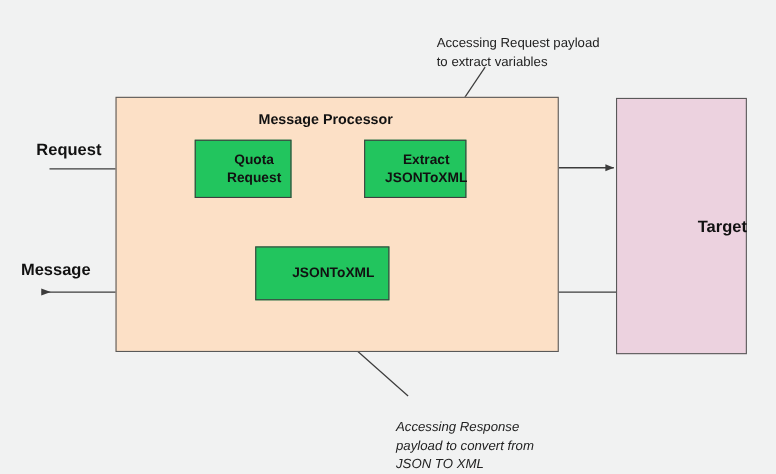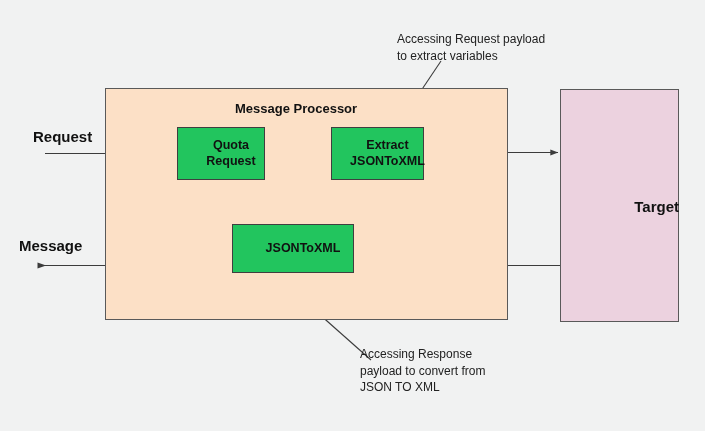--- a/index.html
+++ b/index.html
@@ -97,21 +97,21 @@
   }
   .annotation {
     position: absolute;
     font-size: 12px;
     line-height: 1.38;
     color: #222222;
     font-weight: normal;
     white-space: pre-line;
   }
   #annot-top { left: 362px; top: 31px; margin-left: 35px; }
-  #annot-bottom { left: 360px; top: 346px; }
+  #annot-bottom { left: 360px; top: 380px; font-style: italic; }
 </style>
 </head>
 <body>
 
 <div id="canvas">
 
   <svg class="layer" viewBox="0 0 705 431">
     <defs>
       <marker id="arrowR" markerWidth="7" markerHeight="7" refX="6.4" refY="3" orient="auto" markerUnits="strokeWidth">
         <path d="M0,0.4 L6.6,3 L0,5.6 z" fill="#3c3c3c"></path>

